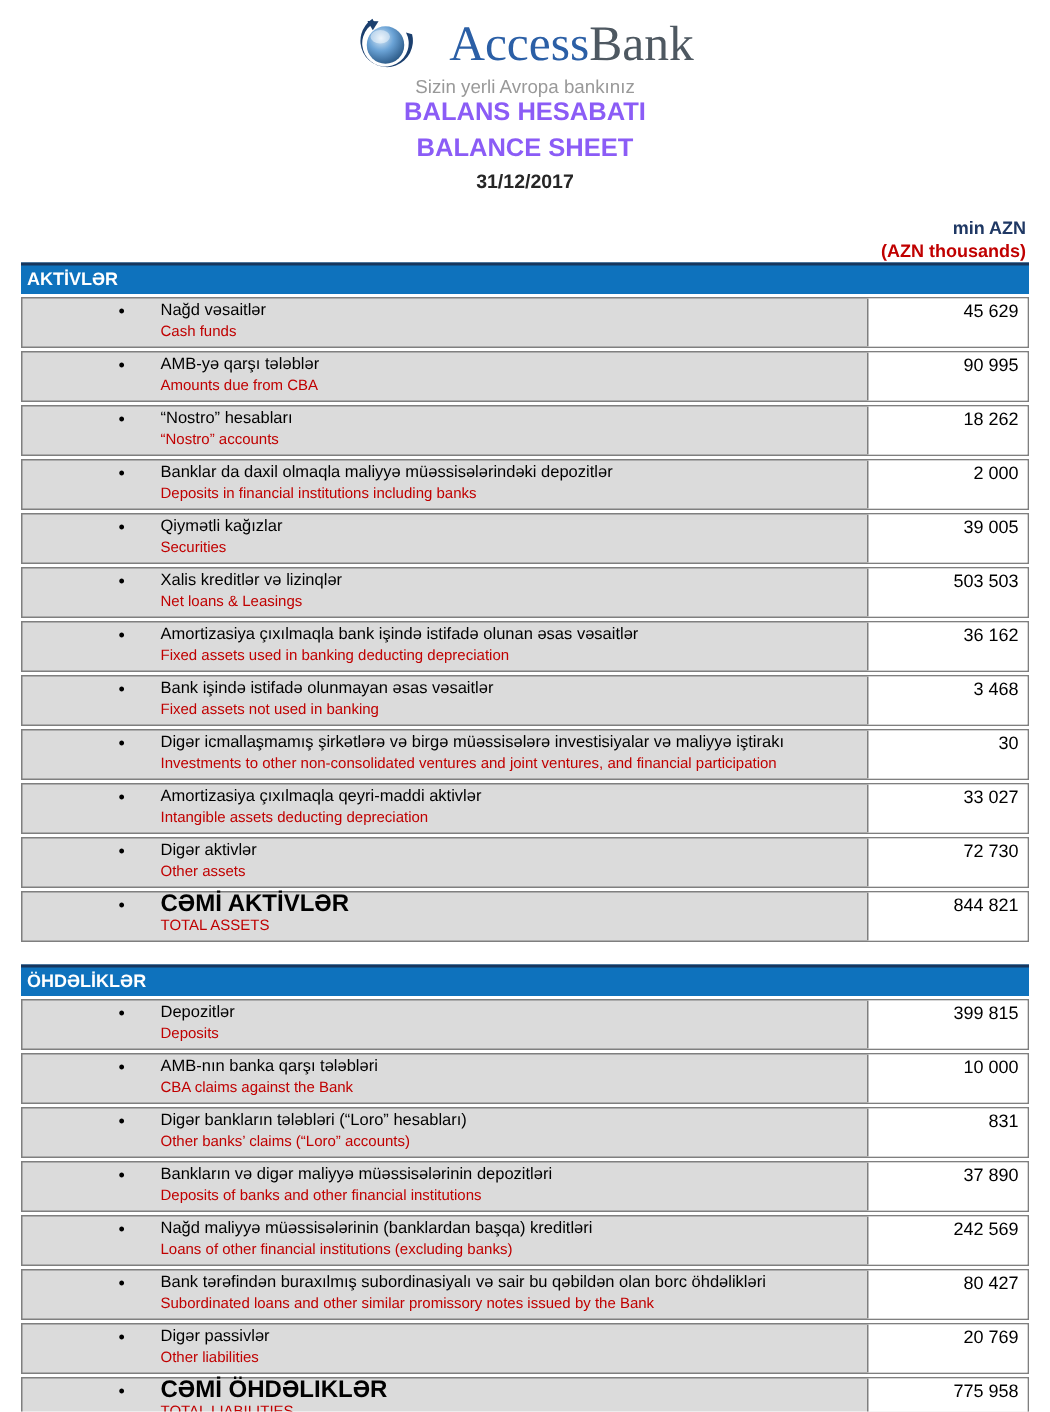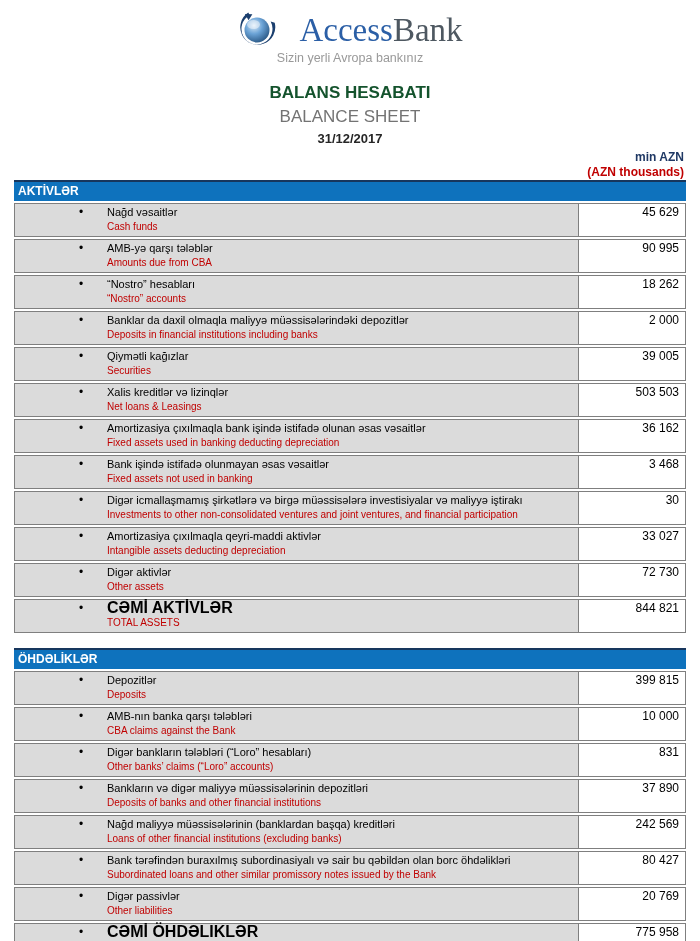--- a/index.html
+++ b/index.html
@@ -13,25 +13,25 @@
 
   
   .logo-block { text-align:center; }
   .logo-row { display:flex; justify-content:center; align-items:center; gap:22px; }
   .globe { width:40px; height:40px; }
   .wordmark { font-family:"Liberation Serif", serif; font-size:33px; letter-spacing:0px; line-height:40px; }
   .brand-access { color:#2b5fa6; }
   .brand-bank { color:#4e5861; }
   .tagline { color:#999999; font-size:12.5px; margin-top:1px; }
 
-  .title-az { text-align:center; color:#14532d; font-weight:bold; font-size:17px; margin-top:18px; }
-  .title-en { text-align:center; color:#737373; font-weight:normal; font-size:17px; margin-top:4px; }
+  .title-az { text-align:center; color:#8b5cf6; font-weight:bold; font-size:17px; }
+  .title-en { text-align:center; color:#8b5cf6; font-weight:bold; font-size:17px; margin-top:4px; }
   .date     { text-align:center; color:#262626; font-weight:bold; font-size:13px; margin-top:4px; }
 
-  .units { text-align:right; margin-top:4px; padding-right:2px; }
+  .units { text-align:right; margin-top:17px; padding-right:2px; }
   .unit-az { color:#1f3864; font-weight:bold; font-size:12px; line-height:15px; }
   .unit-en { color:#c00000; font-weight:bold; font-size:12px; line-height:15px; }
 
   
   .section { margin-bottom:15px; }
   .section-header {
     background:#0e72bd; border-top:2px solid #17365d;
     color:#ffffff; font-weight:bold; font-size:12px;
     padding:2px 5px 3px 4px; line-height:14px;
   }

